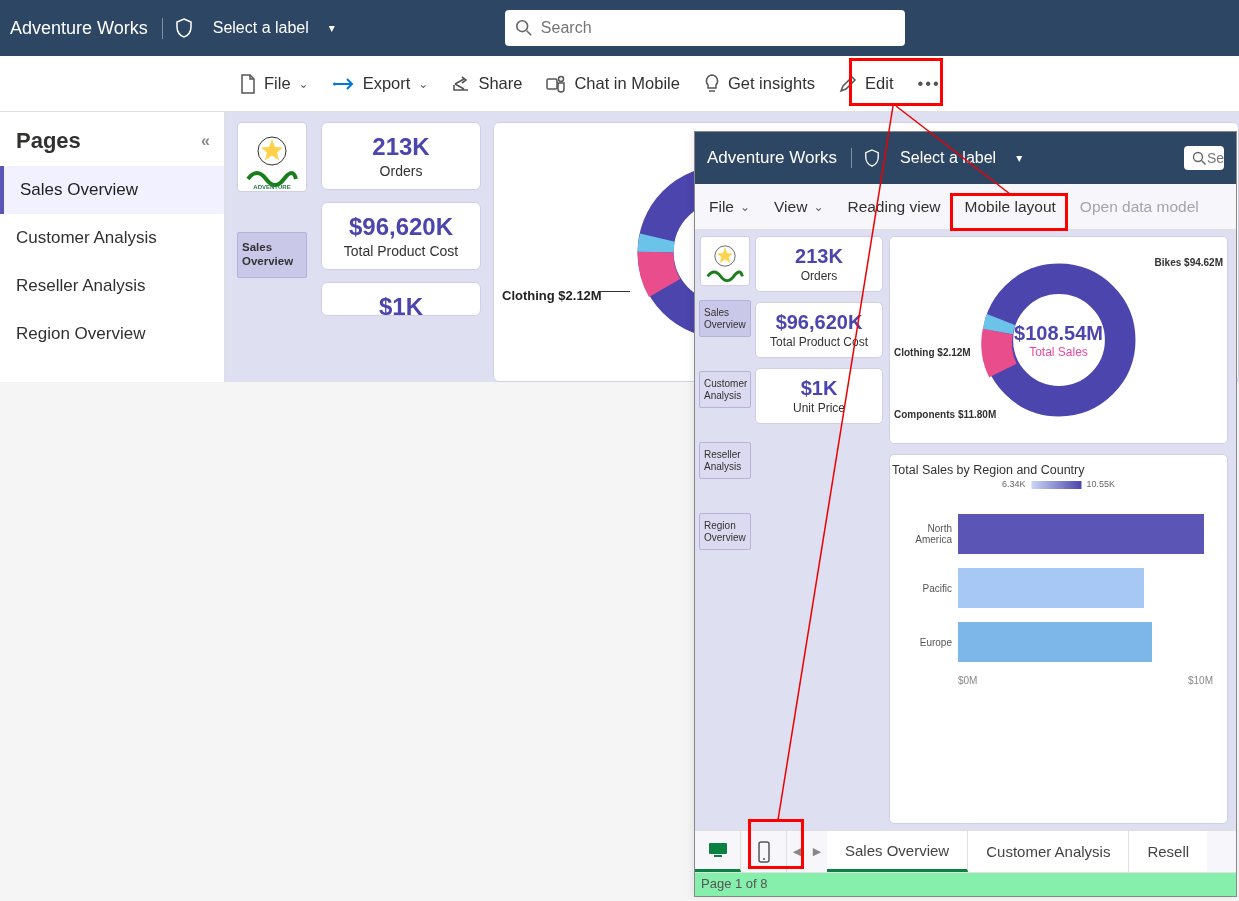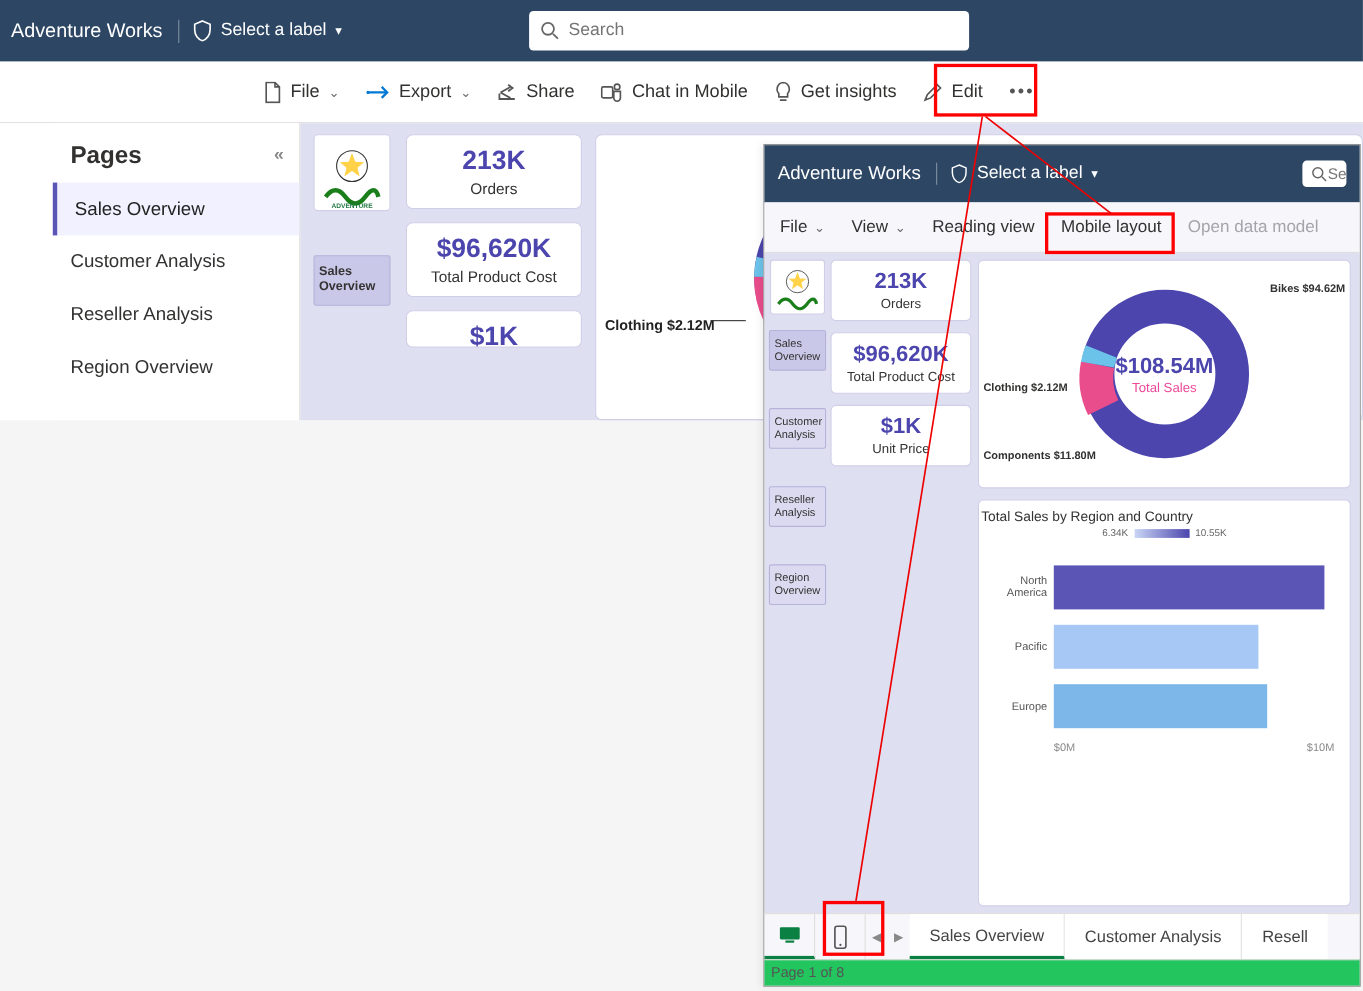--- a/index.html
+++ b/index.html
@@ -15,21 +15,21 @@
   }
   .topbar {
     background: #2c4664;
     color: #fff;
     height: 56px;
     display: flex;
     align-items: center;
     padding: 0 10px;
   }
   .app-title { font-size: 18px; font-weight: 400; padding-right: 14px; border-right: 1px solid rgba(255,255,255,.4); margin-right: 12px;}
-  .label-sel { display: flex; align-items: center; gap: 8px; font-size: 16px; cursor: pointer; }
+  .label-sel { display: flex; align-items: center; gap: 20px; font-size: 16px; cursor: pointer; }
   .search-wrap {
     margin-left: 170px;
     background: #fff;
     width: 400px; height: 36px;
     border-radius: 4px;
     display: flex; align-items: center;
     padding: 0 10px; gap: 8px;
     color: #555;
   }
   .search-wrap input { border:none; outline:none; width:100%; font-size:16px; color:#444;}
@@ -38,21 +38,21 @@
     height: 56px;
     border-bottom: 1px solid #e1dfdd;
     display: flex; align-items: center;
     padding: 0 12px;
     gap: 24px;
     font-size: 16.5px;
     color: #323130;
   }
   .toolbar .tbtn { display:flex; align-items:center; gap:8px; cursor:pointer; color:#323130;}
   .chev { font-size:12px; color:#666;}
-  .main-layout { display:flex; height: 270px; background:#fff;padding-left:48px;}
+  .main-layout { display:flex; height: 270px; background:#fff;}
   .pages-panel {
     width: 225px; border-right:1px solid #e1dfdd; background:#fff;
   }
   .pages-header { display:flex; align-items:center; justify-content:space-between; padding:16px 14px 12px 16px; font-size:22px; font-weight:600;}
   .pages-list .page-item { padding:14px 16px; font-size:17px; cursor:pointer;}
   .pages-list .page-item.active { background:#f2f1ff; border-left:4px solid #5b56b6; color:#222;}
   .canvas-area { flex:1; background:#dedff1; display:flex; padding:10px 0 0 8px; position:relative;}
   .logo-col { width:78px; display:flex; flex-direction:column; align-items:center;}
   .logo-box { width:70px; height:70px; background:#fff; border:1px solid #d1cfe8; border-radius:4px; margin-bottom:40px; display:flex; align-items:flex-end; justify-content:center; }
   .side-nav { background:#cac8e8; width:70px; padding:8px 4px; font-size:11.5px; font-weight:600; color:#333; border:1px solid #b5b3d9; border-radius:2px; text-align:left; line-height:1.2;}
@@ -100,21 +100,21 @@
   .win2 .bar-lbl { width:60px; font-size:10px; text-align:right; color:#555;}
   .win2 .bar-track { flex:1; height:40px;}
   .win2 .bar-fill { height:100%;}
   .win2 .axis { display:flex; justify-content:space-between; font-size:10px; color:#888; padding-left:66px; padding-right:4px;}
   .bottom-tabs { height:42px; border-top:1px solid #e1dfdd; display:flex; align-items:stretch; background:#f7f6fb;}
   .device-btn { width:46px; display:flex; align-items:center; justify-content:center; border-right:1px solid #e1dfdd; cursor:pointer;}
   .device-btn.active { border-bottom:3px solid #0a8043;}
   .navarrow { width:20px; display:flex; align-items:center; justify-content:center; color:#888; font-size:11px; cursor:pointer;}
   .tab-item { padding:0 18px; display:flex; align-items:center; font-size:15px; border-right:1px solid #e1dfdd; cursor:pointer; background:#fff; color:#444;}
   .tab-item.active { border-bottom:3px solid #0a8043; font-weight:500;}
-  .status-bar { height:24px; background:#22c55e; font-size:13px; color:#555; padding:3px 6px; border-top:1px solid #e1dfdd;}
+  .status-bar { height:24px; background:#86efac; font-size:13px; color:#555; padding:3px 6px; border-top:1px solid #e1dfdd;}
   svg { display:block;}
 </style>
 </head>
 <body>
 
 <div class="topbar">
   <div class="app-title">Adventure Works</div>
   <div class="label-sel">
     <span>
       <svg width="18" height="20" viewBox="0 0 18 20" fill="none">

